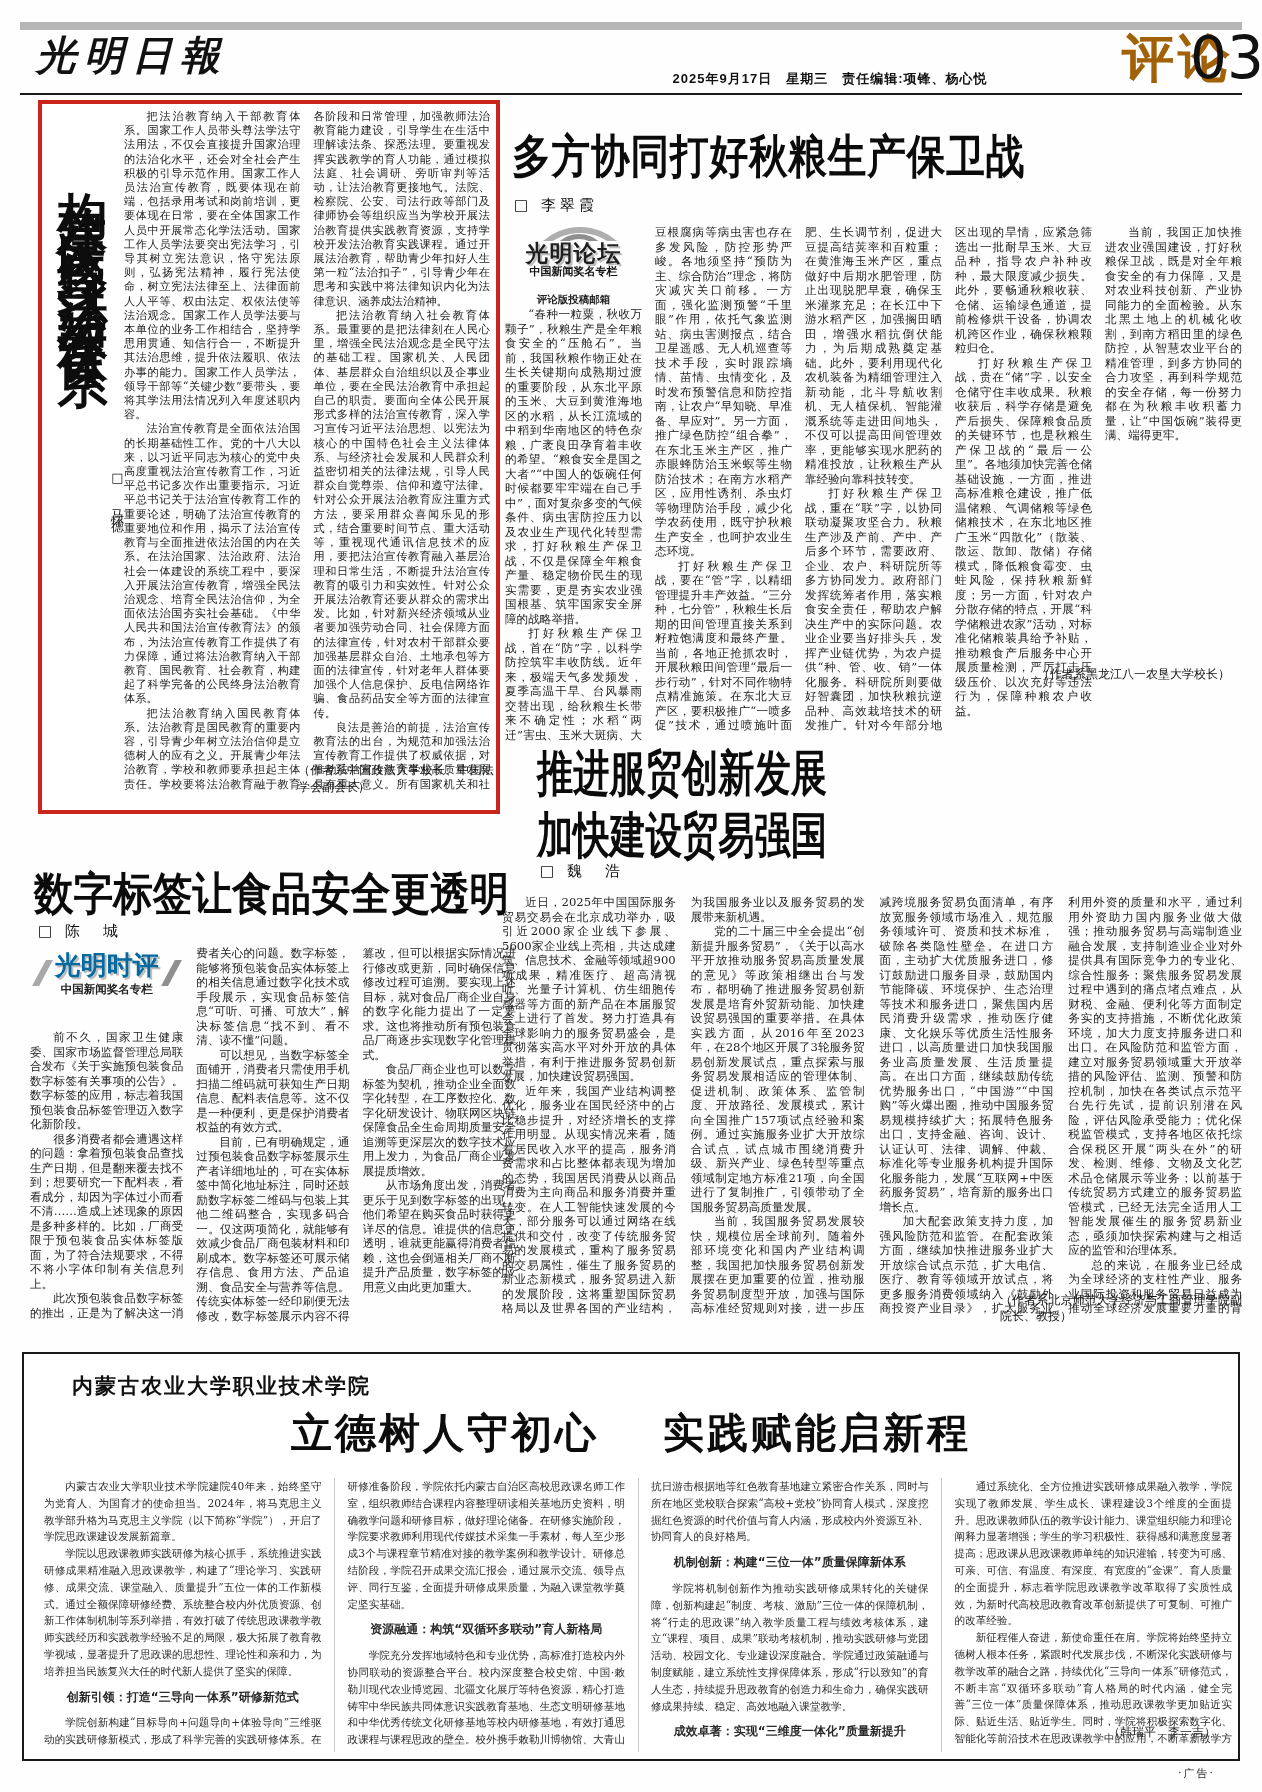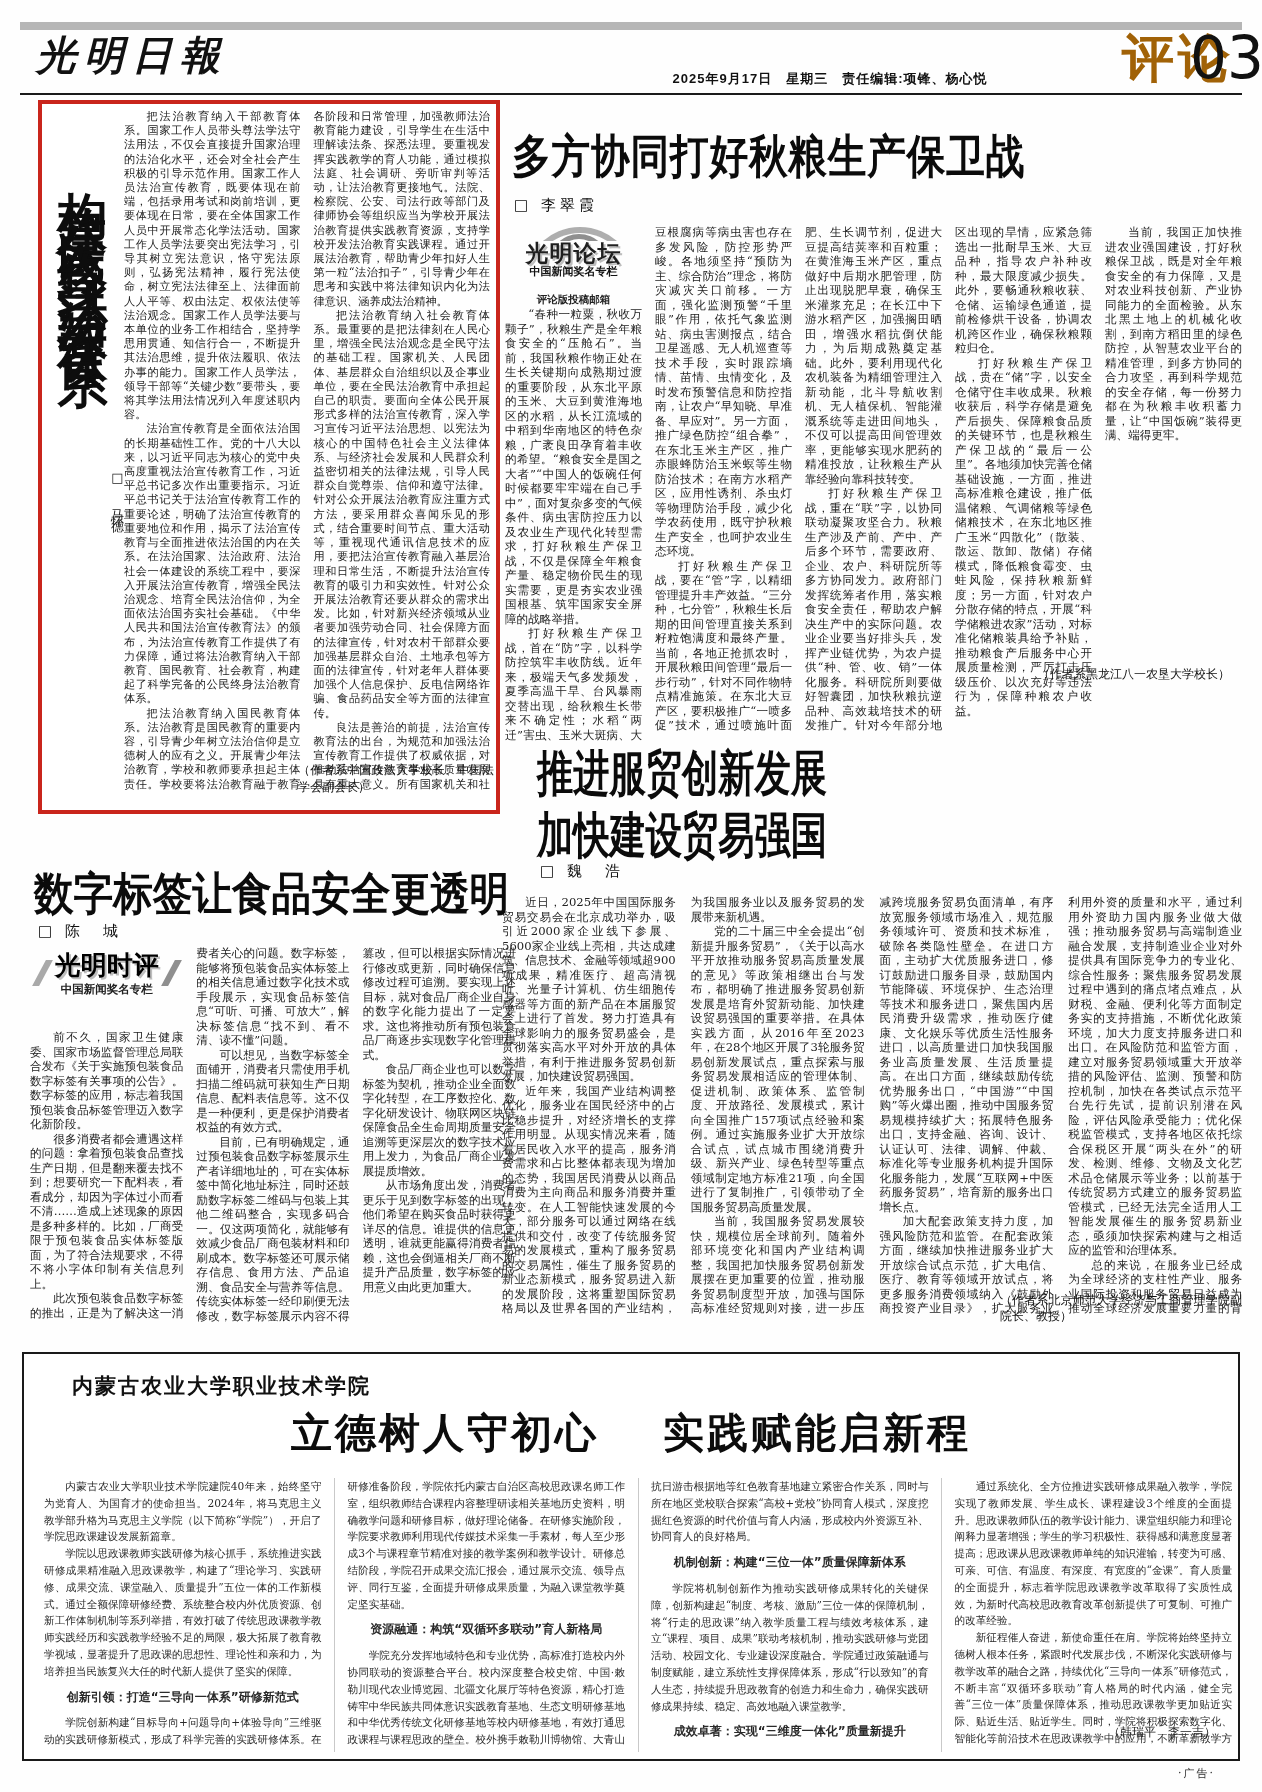--- a/index.html
+++ b/index.html
@@ -61,21 +61,21 @@
   .trade-body{left:502px;top:895px;width:740px;height:432px;column-count:4;column-gap:15px;
         font-size:11.6px;line-height:14.5px;}
   .trade-cap{left:1000px;top:1292px;width:242px;font-size:12px;line-height:16px;}
   
   .food-hl{left:34px;top:864px;font-size:45px;font-weight:900;white-space:nowrap;
         transform:scaleX(.88);transform-origin:left top;color:#0b0b0b;}
   .food-by{left:38px;top:922px;}
   .food-body{left:30px;top:946px;width:486px;height:388px;column-count:3;column-gap:13px;
         font-size:11.6px;line-height:14.5px;}
   .gmsp{float:left;width:100%;height:84px;text-align:center;padding-top:12px;box-sizing:border-box;}
-  .gmsp-title{position:relative;display:inline-block;font-size:26px;font-weight:900;color:#000000;
+  .gmsp-title{position:relative;display:inline-block;font-size:26px;font-weight:900;color:#0369a1;
         font-family:"DejaVu Sans","Liberation Sans",sans-serif;text-shadow:2px 2px 0 #bdbdbd;padding:0 14px;}
   .gmsp-title:before,.gmsp-title:after{content:"";position:absolute;top:2px;width:7px;height:26px;
         background:#a9a9a9;transform:skewX(-28deg);}
   .gmsp-title:before{left:-2px;}
   .gmsp-title:after{right:-2px;background:#8f8f8f;}
   .gmsp-sub{font-size:11.5px;font-weight:900;margin-top:4px;
         font-family:"DejaVu Sans","Liberation Sans",sans-serif;}
   
   .adbox{left:22px;top:1352px;width:1218px;height:409px;border:2px solid #1a1a1a;box-sizing:border-box;background:#fff;}
   .ad-org{left:48px;top:18px;font-size:21px;font-weight:900;letter-spacing:2px;color:#111;

